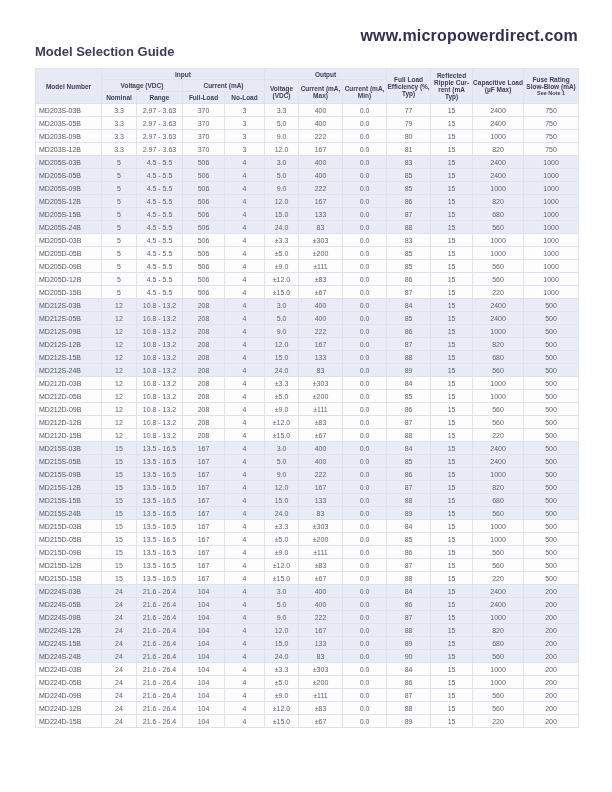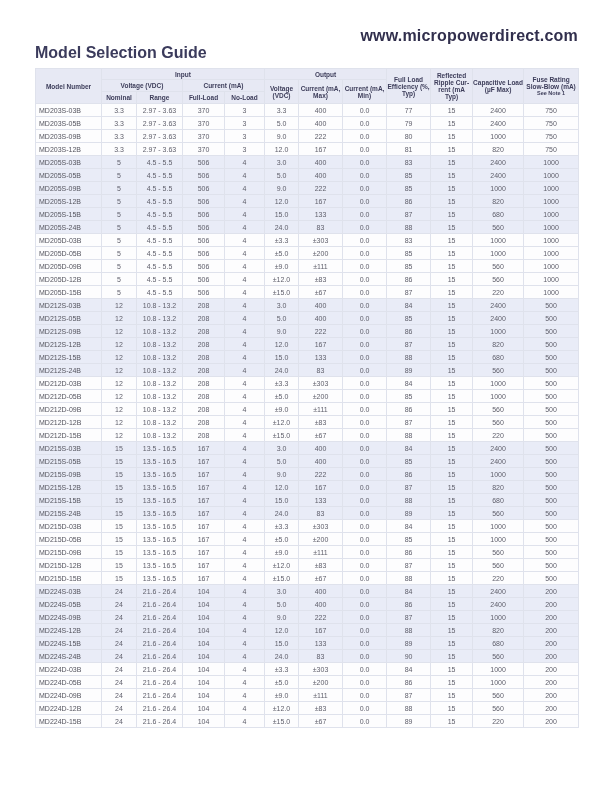--- a/index.html
+++ b/index.html
@@ -13,21 +13,21 @@
   }
   .page { position: absolute; inset: 0; background: #ffffff; }
 
   .site-url {
     position: absolute; top: 27px; right: 34px;
     font-size: 16px; font-weight: 700; letter-spacing: 0.2px;
     color: #312f4d;
   }
   .page-title {
     position: absolute; top: 44px; left: 35px;
-    font-size: 16px; font-weight: 700;
+    font-size: 13px; font-weight: 700;
     color: #3b3b5c;
   }
 
   table.spec {
     position: absolute; top: 68px; left: 35px;
     width: 543px;
     border-collapse: collapse;
     table-layout: fixed;
     font-size: 7px;
   }

